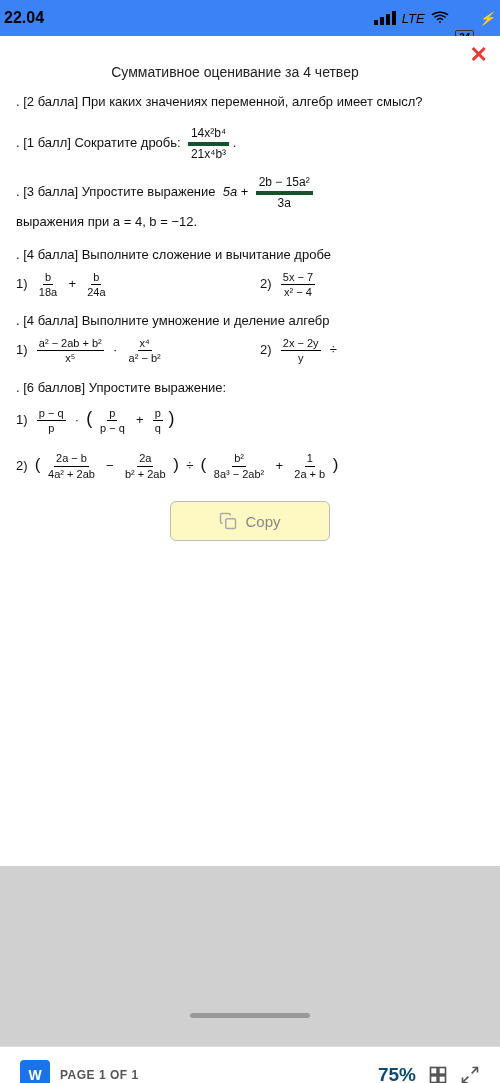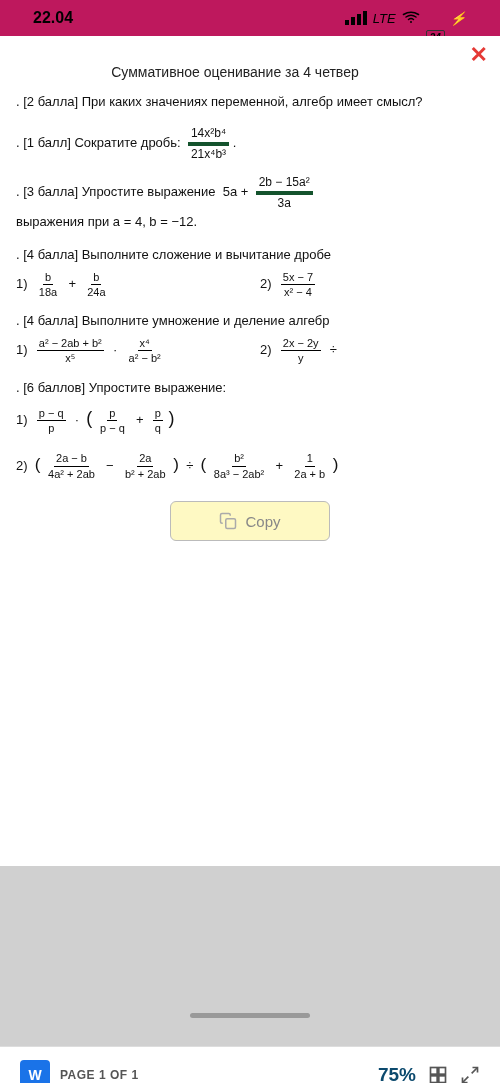--- a/index.html
+++ b/index.html
@@ -9,25 +9,25 @@
       background: #f0f0f0;
       font-family: Arial, sans-serif;
       position: relative;
       overflow-x: hidden;
     }
 
     
     .status-bar {
       width: 500px;
       height: 36px;
-      background: #be185d;
+      background: #3b82f6;
       display: flex;
       align-items: center;
       justify-content: space-between;
-      padding: 0 33px;
+      padding: 0 4px;
       font-size: 15px;
       font-weight: bold;
       color: #000;
     }
     .status-right {
       display: flex;
       align-items: center;
       gap: 6px;
       font-size: 13px;
       font-weight: normal;
@@ -238,21 +238,21 @@
       <span class="frac">
         <span class="num">14x²b⁴</span>
         <span class="den">21x⁴b³</span>
       </span>
       <span>.</span>
     </div>
 
     <div class="problem">
       <div class="problem-text">
         . [3 балла] Упростите выражение&nbsp;
-        <span style="">5a</span>&nbsp;+&nbsp;
+        <span style="font-style:italic;">5a</span>&nbsp;+&nbsp;
         <span class="frac">
           <span class="num">2b − 15a²</span>
           <span class="den">3a</span>
         </span>
       </div>
       <div>выражения при a = 4, b = −12.</div>
     </div>
 
     <div class="problem">
       <div class="problem-text">. [4 балла] Выполните сложение и вычитание дробе</div>

